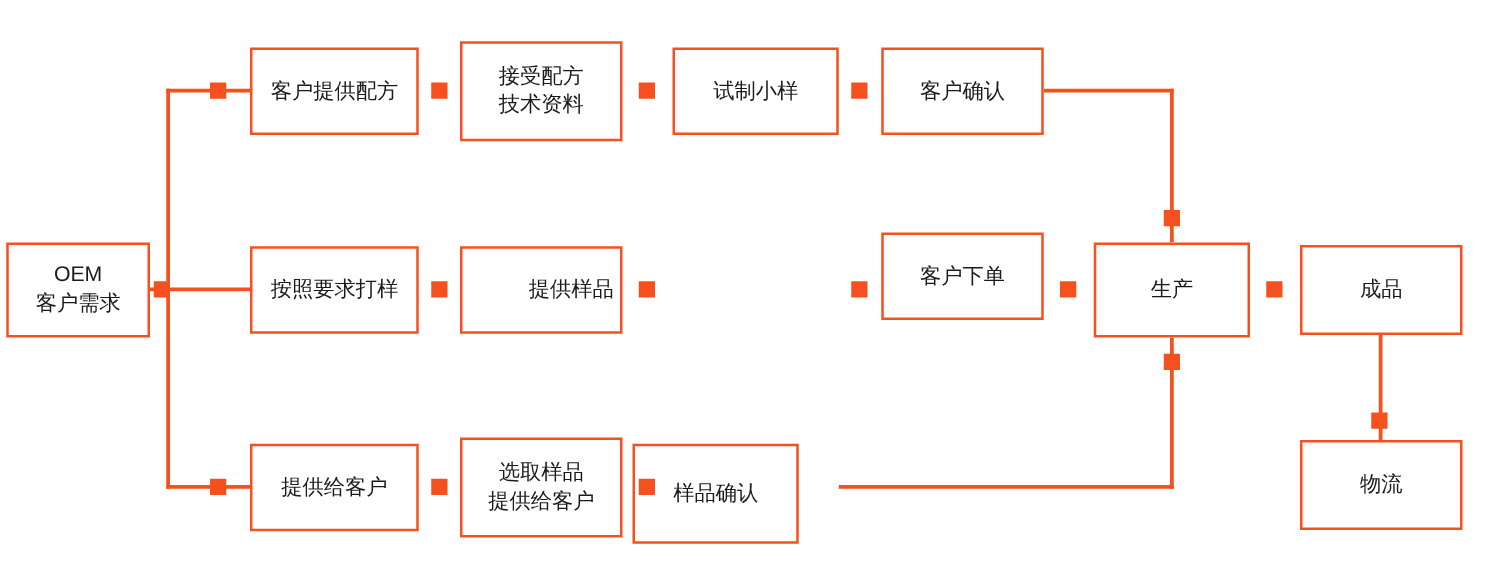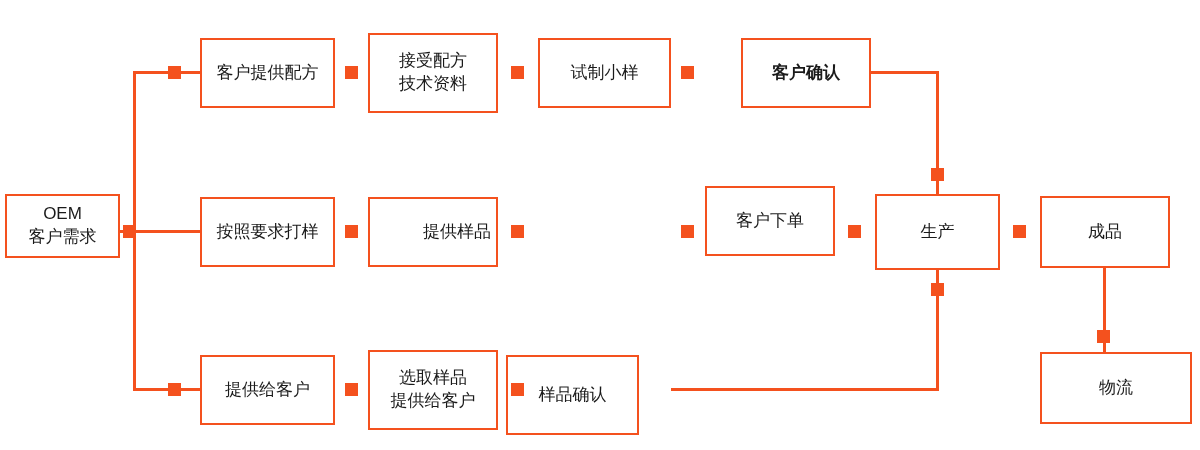--- a/index.html
+++ b/index.html
@@ -72,35 +72,35 @@
   <div class="sq" style="left:848px; top:225px;"></div>
   <div class="sq" style="left:1013px; top:225px;"></div>
 
   <div class="sq" style="left:345px; top:383px;"></div>
   <div class="sq" style="left:511px; top:383px;"></div>
 
   <div class="sq" style="left:931px; top:168px;"></div>
   <div class="sq" style="left:931px; top:283px;"></div>
   <div class="sq" style="left:1097px; top:330px;"></div>
 
-  <div class="node" style="left:5px; top:194px; width:115px; height:64px;">OEM
+  <div class="node" style="left:5px; top:194px; width:115px; height:76px;">OEM
 客户需求</div>
 
   <div class="node" style="left:200px; top:38px; width:135px; height:70px;">客户提供配方</div>
   <div class="node" style="left:368px; top:33px; width:130px; height:80px;">接受配方
 技术资料</div>
   <div class="node" style="left:538px; top:38px; width:133px; height:70px;">试制小样</div>
-  <div class="node" style="left:741px; top:38px; width:130px; height:70px;font-weight:bold;">客户确认</div>
+  <div class="node" style="left:705px; top:38px; width:130px; height:70px;">客户确认</div>
 
   <div class="node" style="left:200px; top:197px; width:135px; height:70px;">按照要求打样</div>
   <div class="node" style="left:368px; top:197px; width:130px; height:70px;padding-left:48px;">提供样品</div>
   <div class="node" style="left:705px; top:186px; width:130px; height:70px;">客户下单</div>
   <div class="node" style="left:875px; top:194px; width:125px; height:76px;">生产</div>
   <div class="node" style="left:1040px; top:196px; width:130px; height:72px;">成品</div>
 
   <div class="node" style="left:200px; top:355px; width:135px; height:70px;">提供给客户</div>
   <div class="node" style="left:368px; top:350px; width:130px; height:80px;">选取样品
 提供给客户</div>
   <div class="node" style="left:506px; top:355px; width:133px; height:80px;">样品确认</div>
 
-  <div class="node" style="left:1040px; top:352px; width:152px; height:72px;">物流</div>
+  <div class="node" style="left:1040px; top:352px; width:130px; height:72px;">物流</div>
 
 </div>
 
 </body></html>

